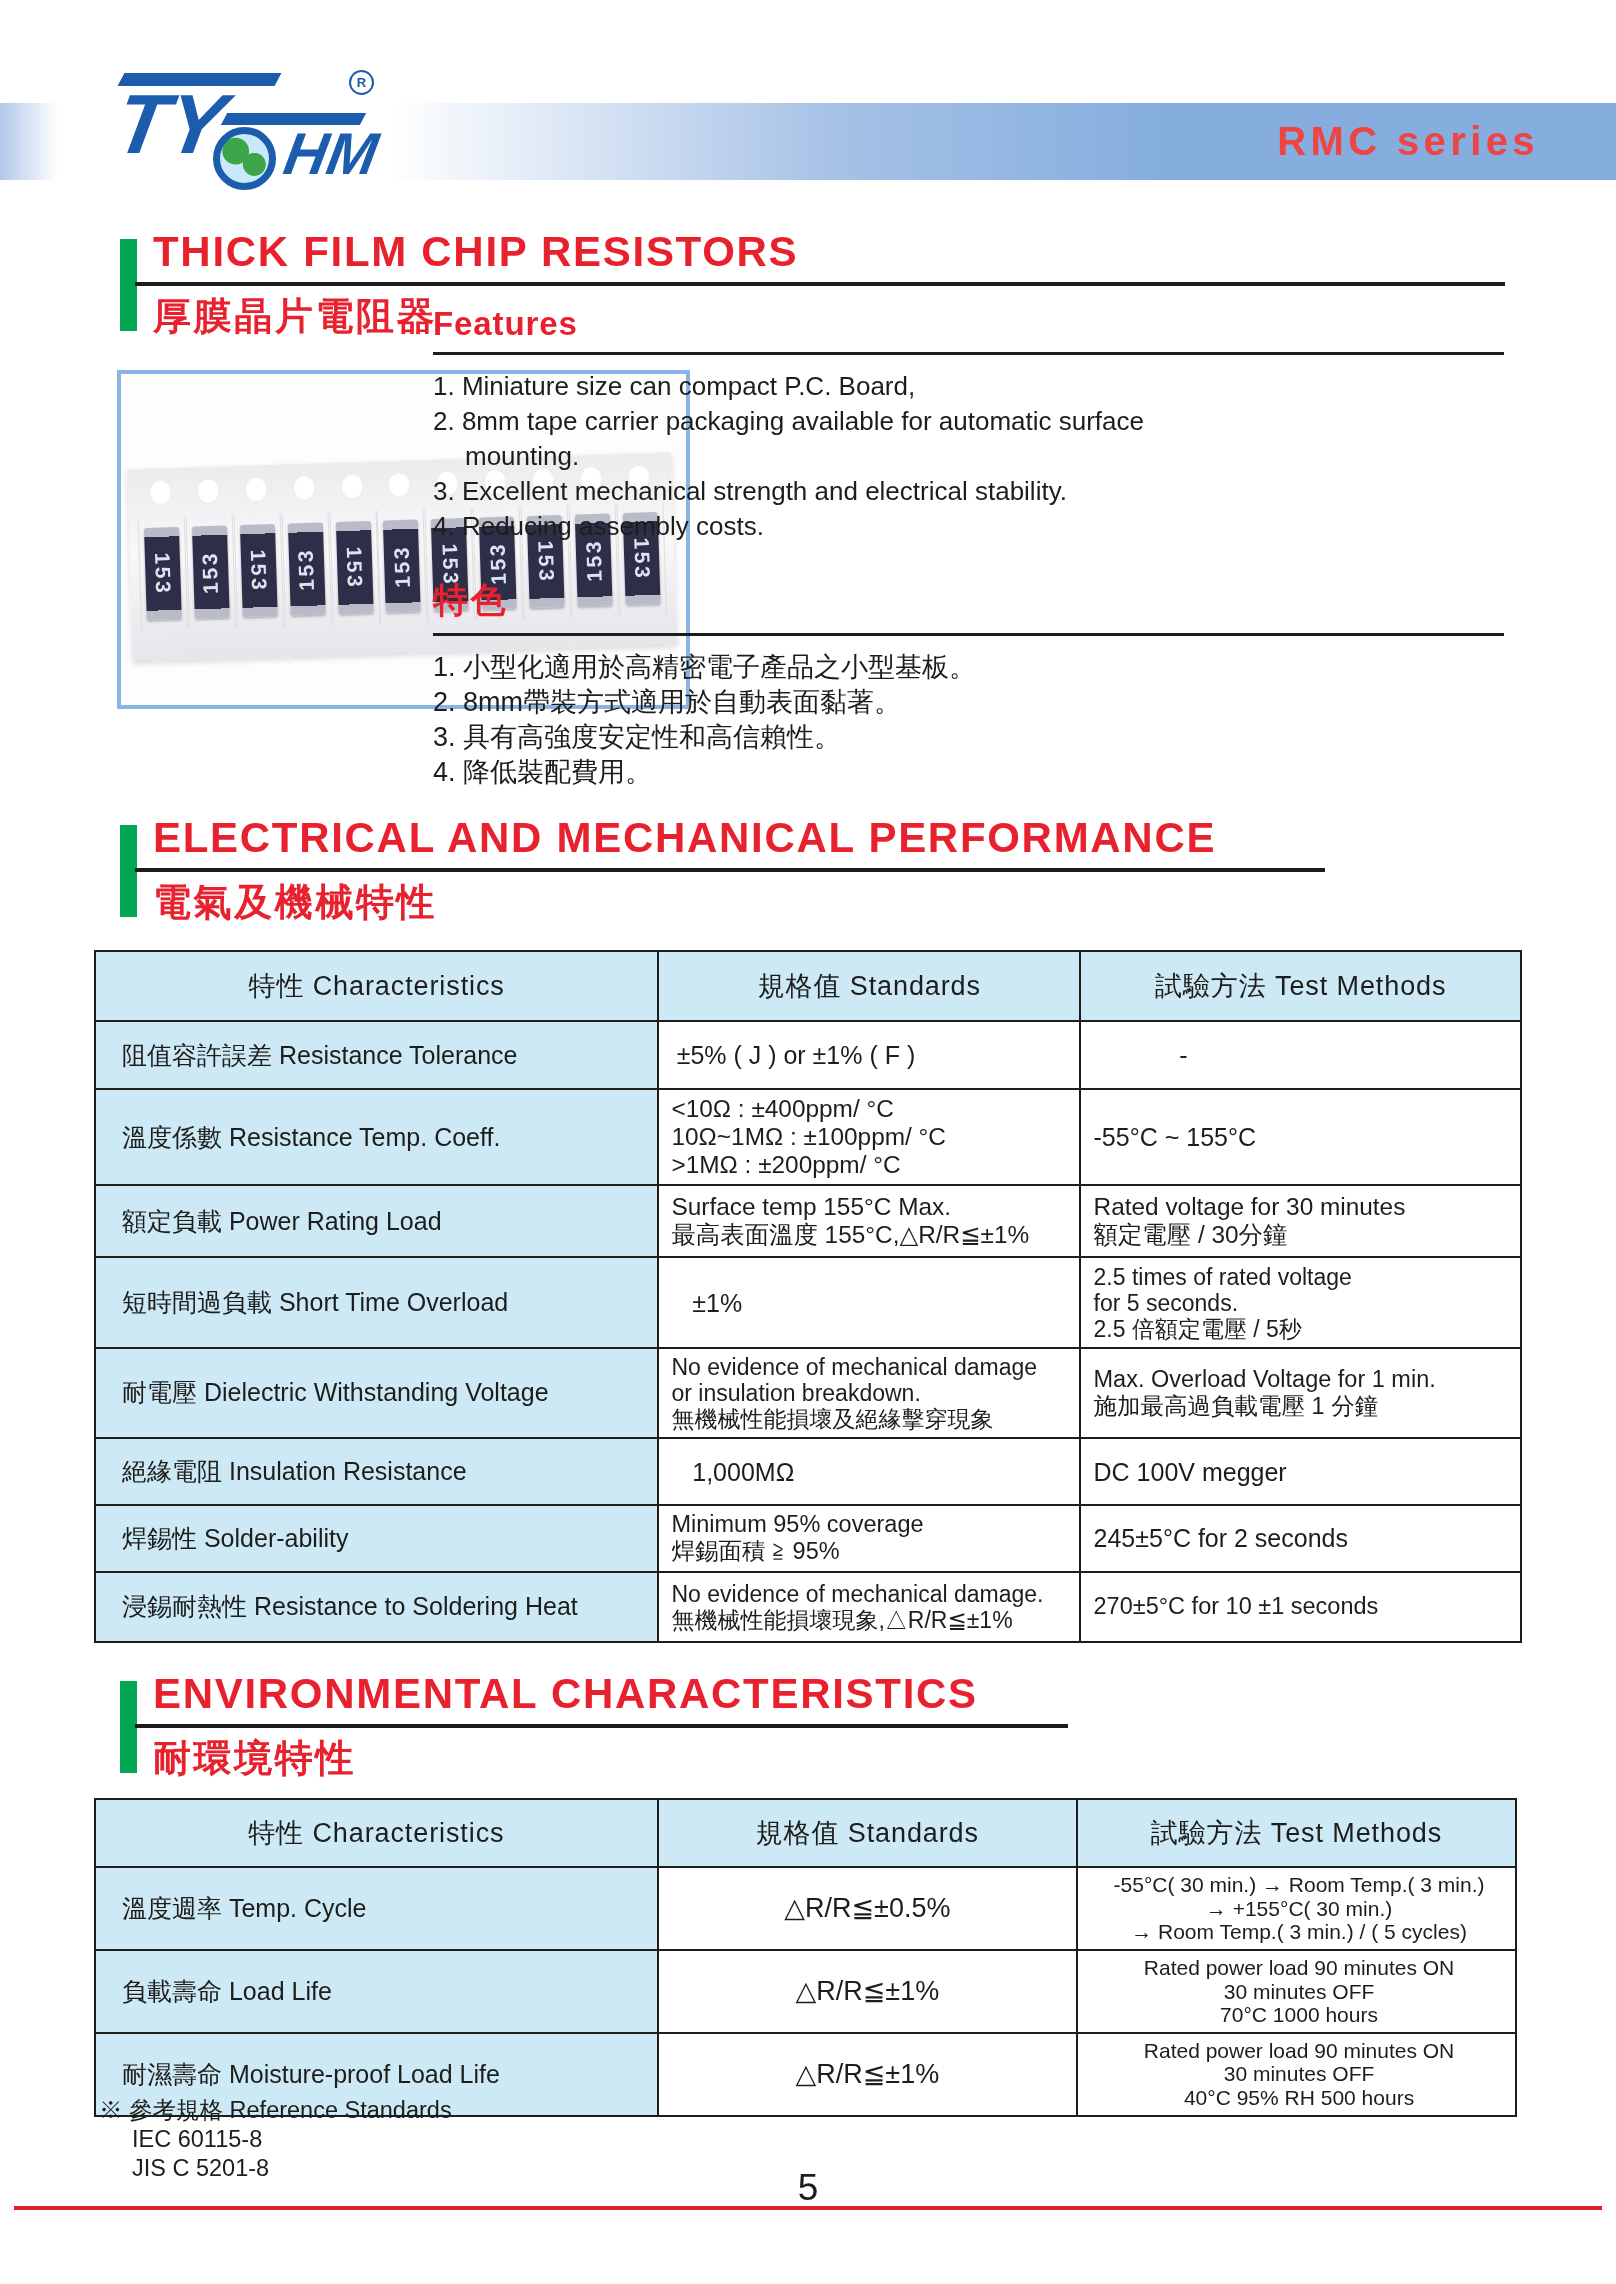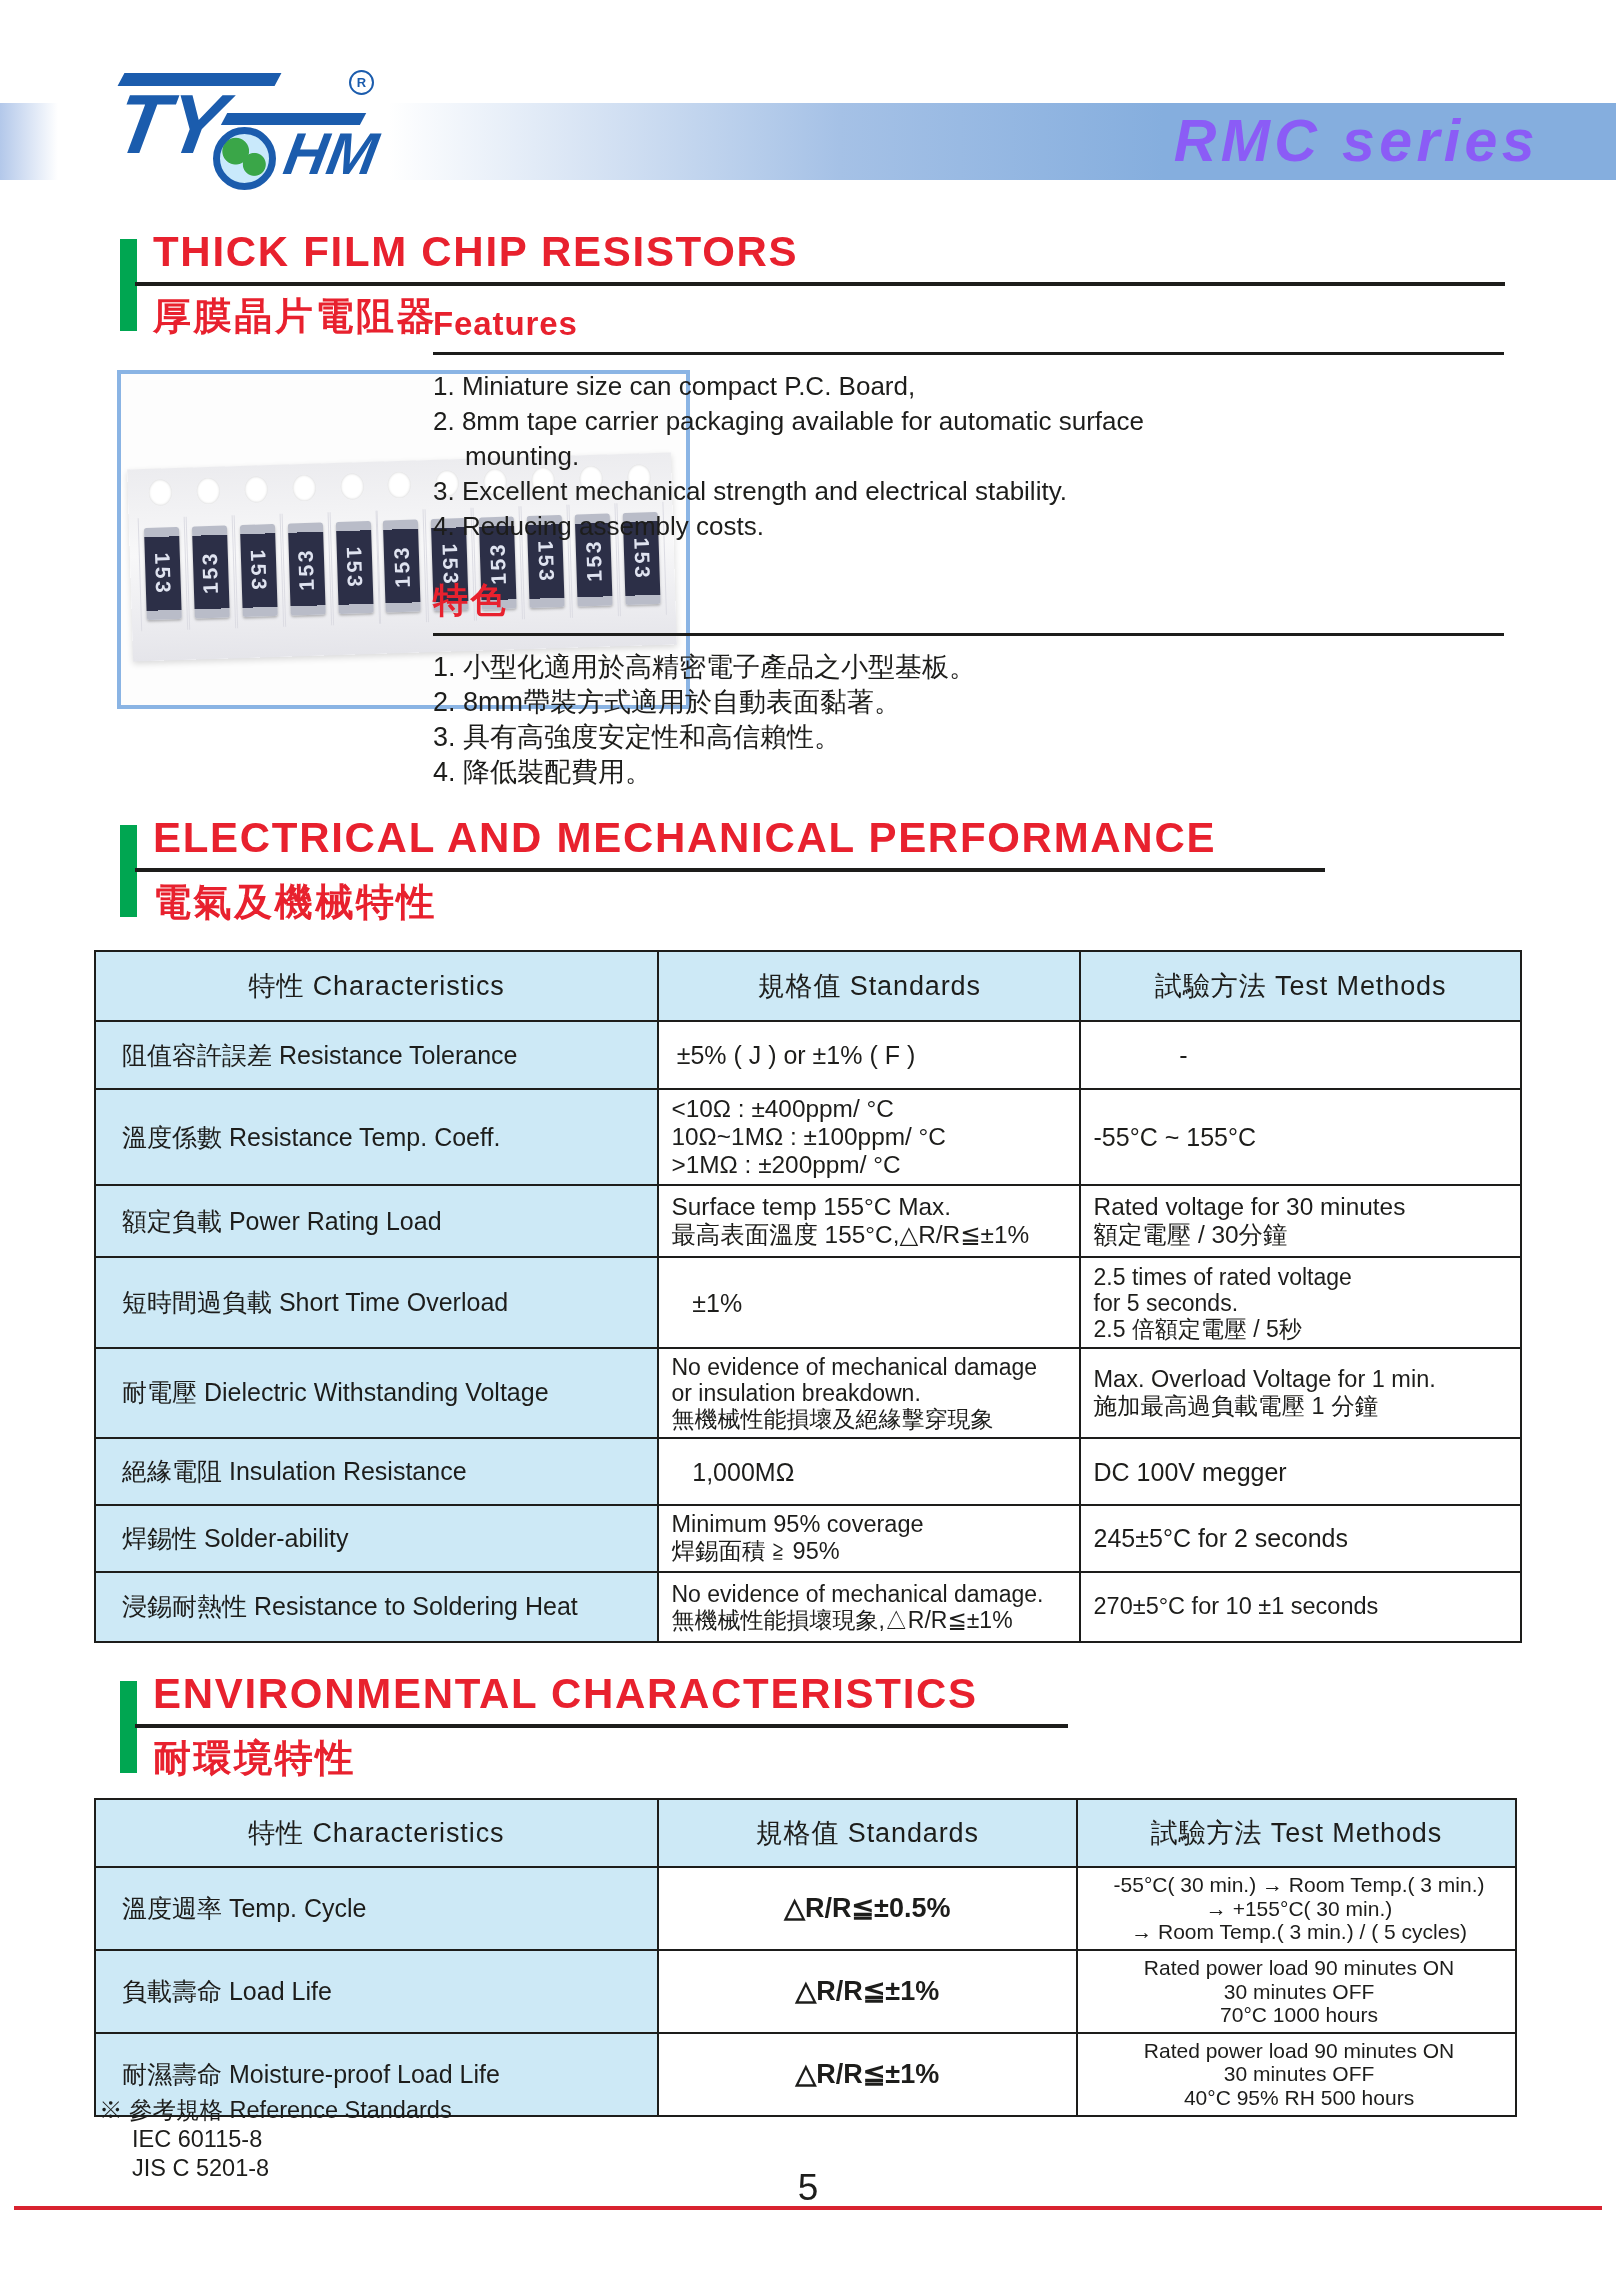--- a/index.html
+++ b/index.html
@@ -4,22 +4,22 @@
 <style>
   html,body { margin:0; padding:0; background:#ffffff; }
   .page { position:relative; width:1616px; height:2284px; background:#fff;
           font-family:"Liberation Sans", sans-serif; color:#1d1d1b; overflow:hidden; }
 
   
   .band { position:absolute; left:0; top:103px; width:1616px; height:77px;
           background:linear-gradient(to right, rgba(255,255,255,0) 24%, #a5c1e6 52%, #85aede 72%, #85aede 100%); }
   .band-left { position:absolute; left:0; top:103px; width:58px; height:77px;
           background:linear-gradient(to right, #b3c8ea 0%, rgba(255,255,255,0) 100%); }
-  .rmc { position:absolute; top:110px; right:77px; font-size:59px; font-weight:bold; font-style:italic;
-         color:#8b5cf6; letter-spacing:4.4px; line-height:63px; white-space:nowrap; }
+  .rmc { position:absolute; top:110px; right:77px; font-size:40px; font-weight:bold; 
+         color:#ef4444; letter-spacing:4.4px; line-height:63px; white-space:nowrap; }
 
   
   .logo { position:absolute; left:112px; top:73px; width:262px; height:122px; color:#1b5cad; }
   .logo .bar1 { position:absolute; left:8.7px; top:0; width:157px; height:13px; background:#1b5cad; transform:skewX(-28deg); }
   .logo .ty  { position:absolute; left:5.2px; top:8.7px; font-size:84px; line-height:84px; font-weight:bold; font-style:italic; transform:skewX(-10deg); }
   .logo .bar2 { position:absolute; left:112px; top:40px; width:139px; height:12.2px; background:#1b5cad; transform:skewX(-28deg); }
   .logo .globe { position:absolute; left:101px; top:54px; width:49px; height:49px; border-radius:50%;
                  border:7.8px solid #1b5cad; background-color:#c9e9fb;
                  background-image:radial-gradient(circle at 32% 35%, #3aa648 0 28%, rgba(0,0,0,0) 30%),
                                   radial-gradient(circle at 70% 62%, #3aa648 0 24%, rgba(0,0,0,0) 26%); }
@@ -75,21 +75,21 @@
   .spec th { background:#cde9f6; font-weight:normal; font-size:27px; letter-spacing:0.9px; }
   .spec td.c1 { background:#cde9f6; padding-left:26px; font-size:25px; }
   .spec td.cv { padding:5.2px 7px 5.2px 12.2px; font-size:25px; line-height:30px; background:#fff; }
   .spec td.f28 { font-size:24.4px; line-height:28px; }
   .spec td.f27 { font-size:23.5px; line-height:27px; }
   .spec td.f26 { font-size:23px; line-height:26px; }
   .spec td.f24 { font-size:21px; line-height:23.5px;text-align:center; }
   .spec td.ind20  { padding-left:17.4px; }
   .spec td.ind38  { padding-left:33px; }
   .spec td.ind112 { padding-left:98px; }
-  .spec td.mid { text-align:center; font-weight:bold; font-size:27px; background:#fff; }
+  .spec td.mid { text-align:center; font-weight:normal; font-size:27px; background:#fff; }
 
   
   .footnote { position:absolute; left:99px; top:2096px; font-size:23.5px; line-height:29px; }
   .footnote div:nth-child(2), .footnote div:nth-child(3) { padding-left:33px; }
   .pageno { position:absolute; left:0; top:2167px; width:100%; text-align:center; font-size:37px; }
   .redline { position:absolute; left:14px; top:2206px; width:1588px; height:3.5px; background:#d8222f; }
 </style>
 </head>
 <body>
 

